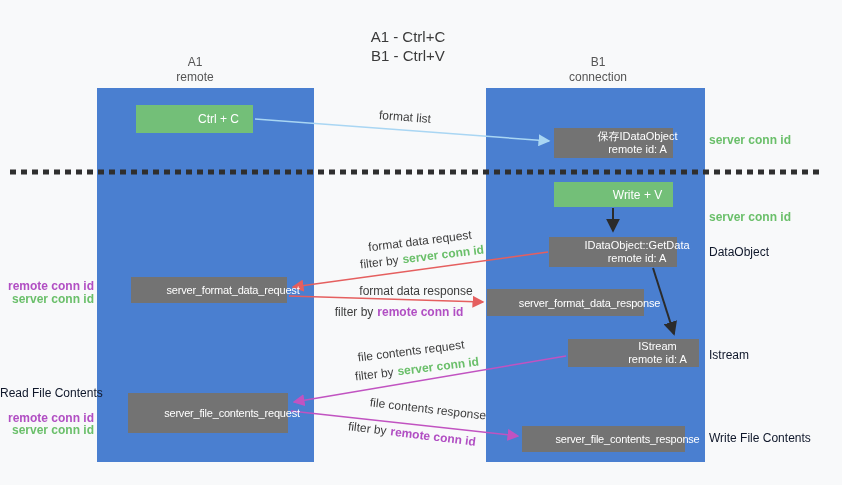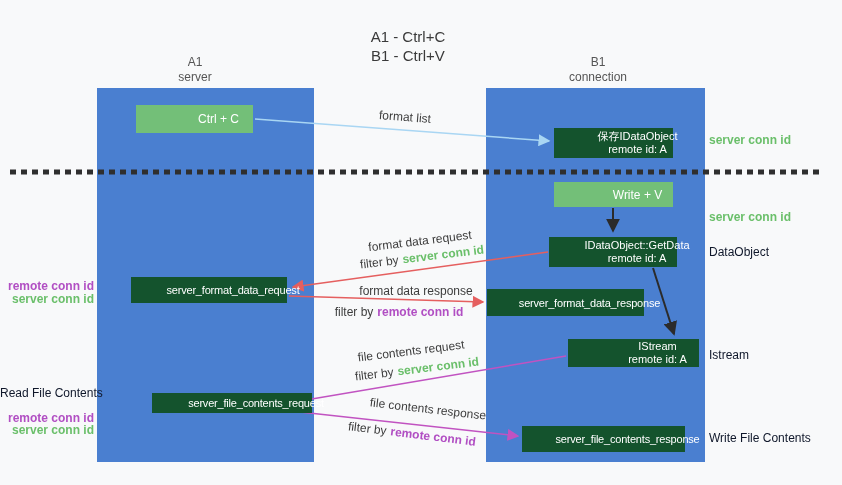--- a/index.html
+++ b/index.html
@@ -27,33 +27,33 @@
   .lane { position:absolute; top:88px; height:374px; background:#4a7fd0; }
   #lane-left  { left:97px;  width:217px; }
   #lane-right { left:486px; width:219px; }
 
   .node {
     position:absolute; display:flex; flex-direction:column;
     align-items:center; justify-content:center;
     color:#fff; text-align:center; white-space:nowrap;padding-left:48px;
   }
   .node.green  { background:#73bf78; }
-  .node.orange { background:#14532d; }
+  .node.orange { background:#737373; }
   .node .l1, .node .l2 { line-height:13px; font-size:11px; }
   .node.single { font-size:11px; letter-spacing:-0.2px; }
   .node.key { font-size:12px; }
 
   #box-ctrl-c   { left:136px; top:105px; width:117px; height:28px; }
   #box-save-ido { left:554px; top:128px; width:119px; height:30px; }
   #box-ctrl-v   { left:554px; top:182px; width:119px; height:25px; }
   #box-getdata  { left:549px; top:237px; width:128px; height:30px; }
   #box-fmt-req  { left:131px; top:277px; width:156px; height:26px; }
   #box-fmt-resp { left:487px; top:289px; width:157px; height:27px; }
   #box-istream  { left:568px; top:339px; width:131px; height:28px; }
-  #box-file-req { left:128px; top:393px; width:160px; height:20px;margin-left:24px; }
+  #box-file-req { left:128px; top:393px; width:160px; height:40px; }
   #box-file-resp{ left:522px; top:426px; width:163px; height:26px; }
 
   .cap {
     position:absolute; font-size:12px; color:#3d3d3d; white-space:nowrap;
   }
   .cap .hl-green  { color:#6abf6a; font-weight:bold; margin-left:4px; }
   .cap .hl-purple { color:#b14fc3; font-weight:bold; margin-left:4px; }
 
   .side { position:absolute; font-size:12px; white-space:nowrap; transform:translateY(-50%); }
   .side.green  { color:#6abf6a; font-weight:bold; }
@@ -69,21 +69,21 @@
 
 <div class="stage">
 
   <div class="title">
     <div>A1 - Ctrl+C</div>
     <div>B1 - Ctrl+V</div>
   </div>
 
   <div class="lane-header" id="hdr-left">
     <div>A1</div>
-    <div>server</div>
+    <div>remote</div>
   </div>
   <div class="lane-header" id="hdr-right">
     <div>B1</div>
     <div>connection</div>
   </div>
 
   <div class="lane" id="lane-left"></div>
   <div class="lane" id="lane-right"></div>
 
   <svg class="overlay">

